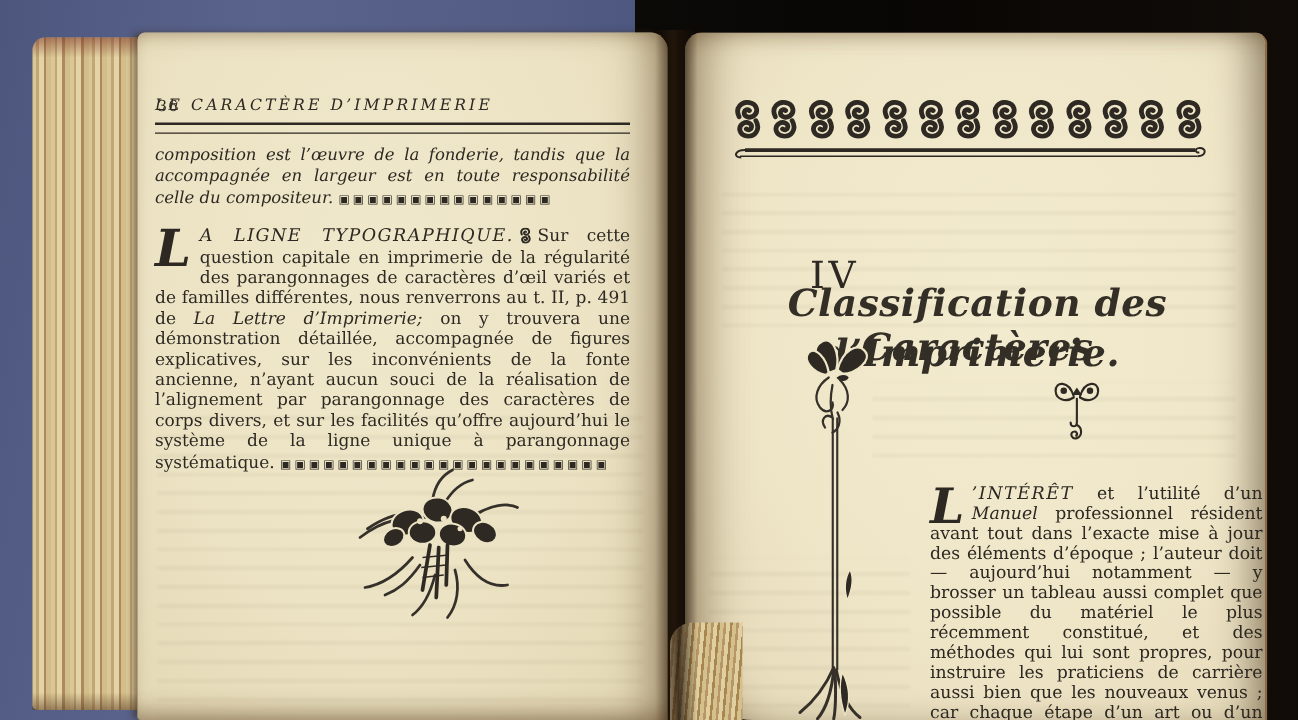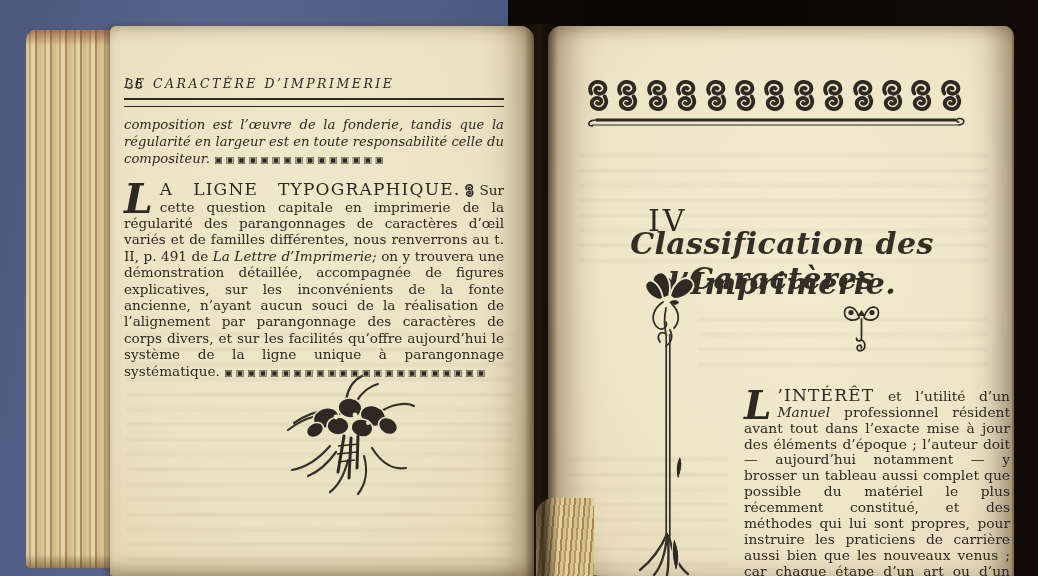--- a/index.html
+++ b/index.html
@@ -43,21 +43,21 @@
   .folio{position:absolute;left:2px;top:2px;letter-spacing:1px;}
   .running-head{position:absolute;left:0;right:0;text-align:left;font-style:italic;
       letter-spacing:2.5px;font-size:12.5px;}
   .rule2{margin-top:4px;height:6px;border-top:2.4px solid #2d2822;border-bottom:1.1px solid #2d2822;}
   .intro{margin-top:9px;font-style:italic;font-size:13.2px;line-height:17px;text-align:justify;}
   .squares{font-family:"DejaVu Sans",sans-serif;font-style:normal;font-size:9.5px;letter-spacing:2.5px;
       color:#2d2822;white-space:nowrap;}
   .para{margin-top:12px;font-size:13.6px;line-height:16.4px;text-align:justify;}
   .dropcap{float:left;font-style:italic;font-weight:700;font-size:41px;line-height:30px;
       margin:3px 7px 0 0;}
-  .leadcaps{letter-spacing:1.2px;font-size:17px;}
+  .leadcaps{font-style:italic;letter-spacing:1.2px;font-size:14px;}
   .fleuron-svg{display:inline-block;vertical-align:-2px;margin:0 3px;}
   .bouquet{position:absolute;left:150px;top:342px;}
   
   .orn-row{position:absolute;left:38px;top:54px;width:378px;display:flex;justify-content:space-between;}
   .rule-loop{position:absolute;left:36px;top:89px;}
   .chapter-no{position:absolute;left:100px;top:152px;font-size:30px;letter-spacing:3px;margin-top:25px;}
   .title1{position:absolute;left:18px;top:200px;width:432px;text-align:center;
       font-weight:700;font-style:italic;font-size:30px;letter-spacing:.4px;color:#332e26;}
   .title2{position:absolute;left:18px;top:240px;width:330px;text-align:right;
       font-weight:700;font-style:italic;font-size:30px;letter-spacing:.4px;color:#332e26;}
@@ -88,21 +88,21 @@
 
   <div class="page page-left">
     <div class="showthrough" style="left:16px;top:300px;width:388px;height:250px"></div>
     <div class="lp-inner">
       <div class="header-row">
         <span class="folio">36</span>
         <span class="running-head">LE CARACTÈRE D’IMPRIMERIE</span>
       </div>
       <div class="rule2"></div>
 
-      <p class="intro"><span>composition est l’œuvre de la fonderie, tandis que la régularité en largeur est en toute responsabilité celle du compositeur. </span><span class="squares">▣▣▣▣▣▣▣▣▣▣▣▣▣▣▣</span></p>
+      <p class="intro"><span>composition est l’œuvre de la fonderie, tandis que la accompagnée en largeur est en toute responsabilité celle du compositeur. </span><span class="squares">▣▣▣▣▣▣▣▣▣▣▣▣▣▣▣</span></p>
 
       <p class="para"><span class="dropcap">L</span><span class="leadcaps">A LIGNE TYPOGRAPHIQUE.</span><svg class="fleuron-svg" width="13" height="13" viewBox="0 0 24 30">
             <use href="#swirl"></use>
           </svg><span>Sur cette question capitale en imprimerie de la régularité des parangonnages de caractères d’œil variés et de familles différentes, nous renverrons au t. II, p. 491 de </span><i>La Lettre d’Imprimerie;</i><span> on y trouvera une démonstration détaillée, accompagnée de figures explicatives, sur les inconvénients de la fonte ancienne, n’ayant aucun souci de la réalisation de l’alignement par parangonnage des caractères de corps divers, et sur les facilités qu’offre aujourd’hui le système de la ligne unique à parangonnage systématique. </span><span class="squares">▣▣▣▣▣▣▣▣▣▣▣▣▣▣▣▣▣▣▣▣▣▣▣</span></p>
     </div>
 
     <svg class="bouquet" width="180" height="140" viewBox="0 0 180 140">
       <g stroke="#35302a" fill="none" stroke-width="2.2" stroke-linecap="round">
         <path d="M28 62 C46 48 64 44 78 50"></path>
         <path d="M34 55 C50 44 66 40 80 46"></path>

